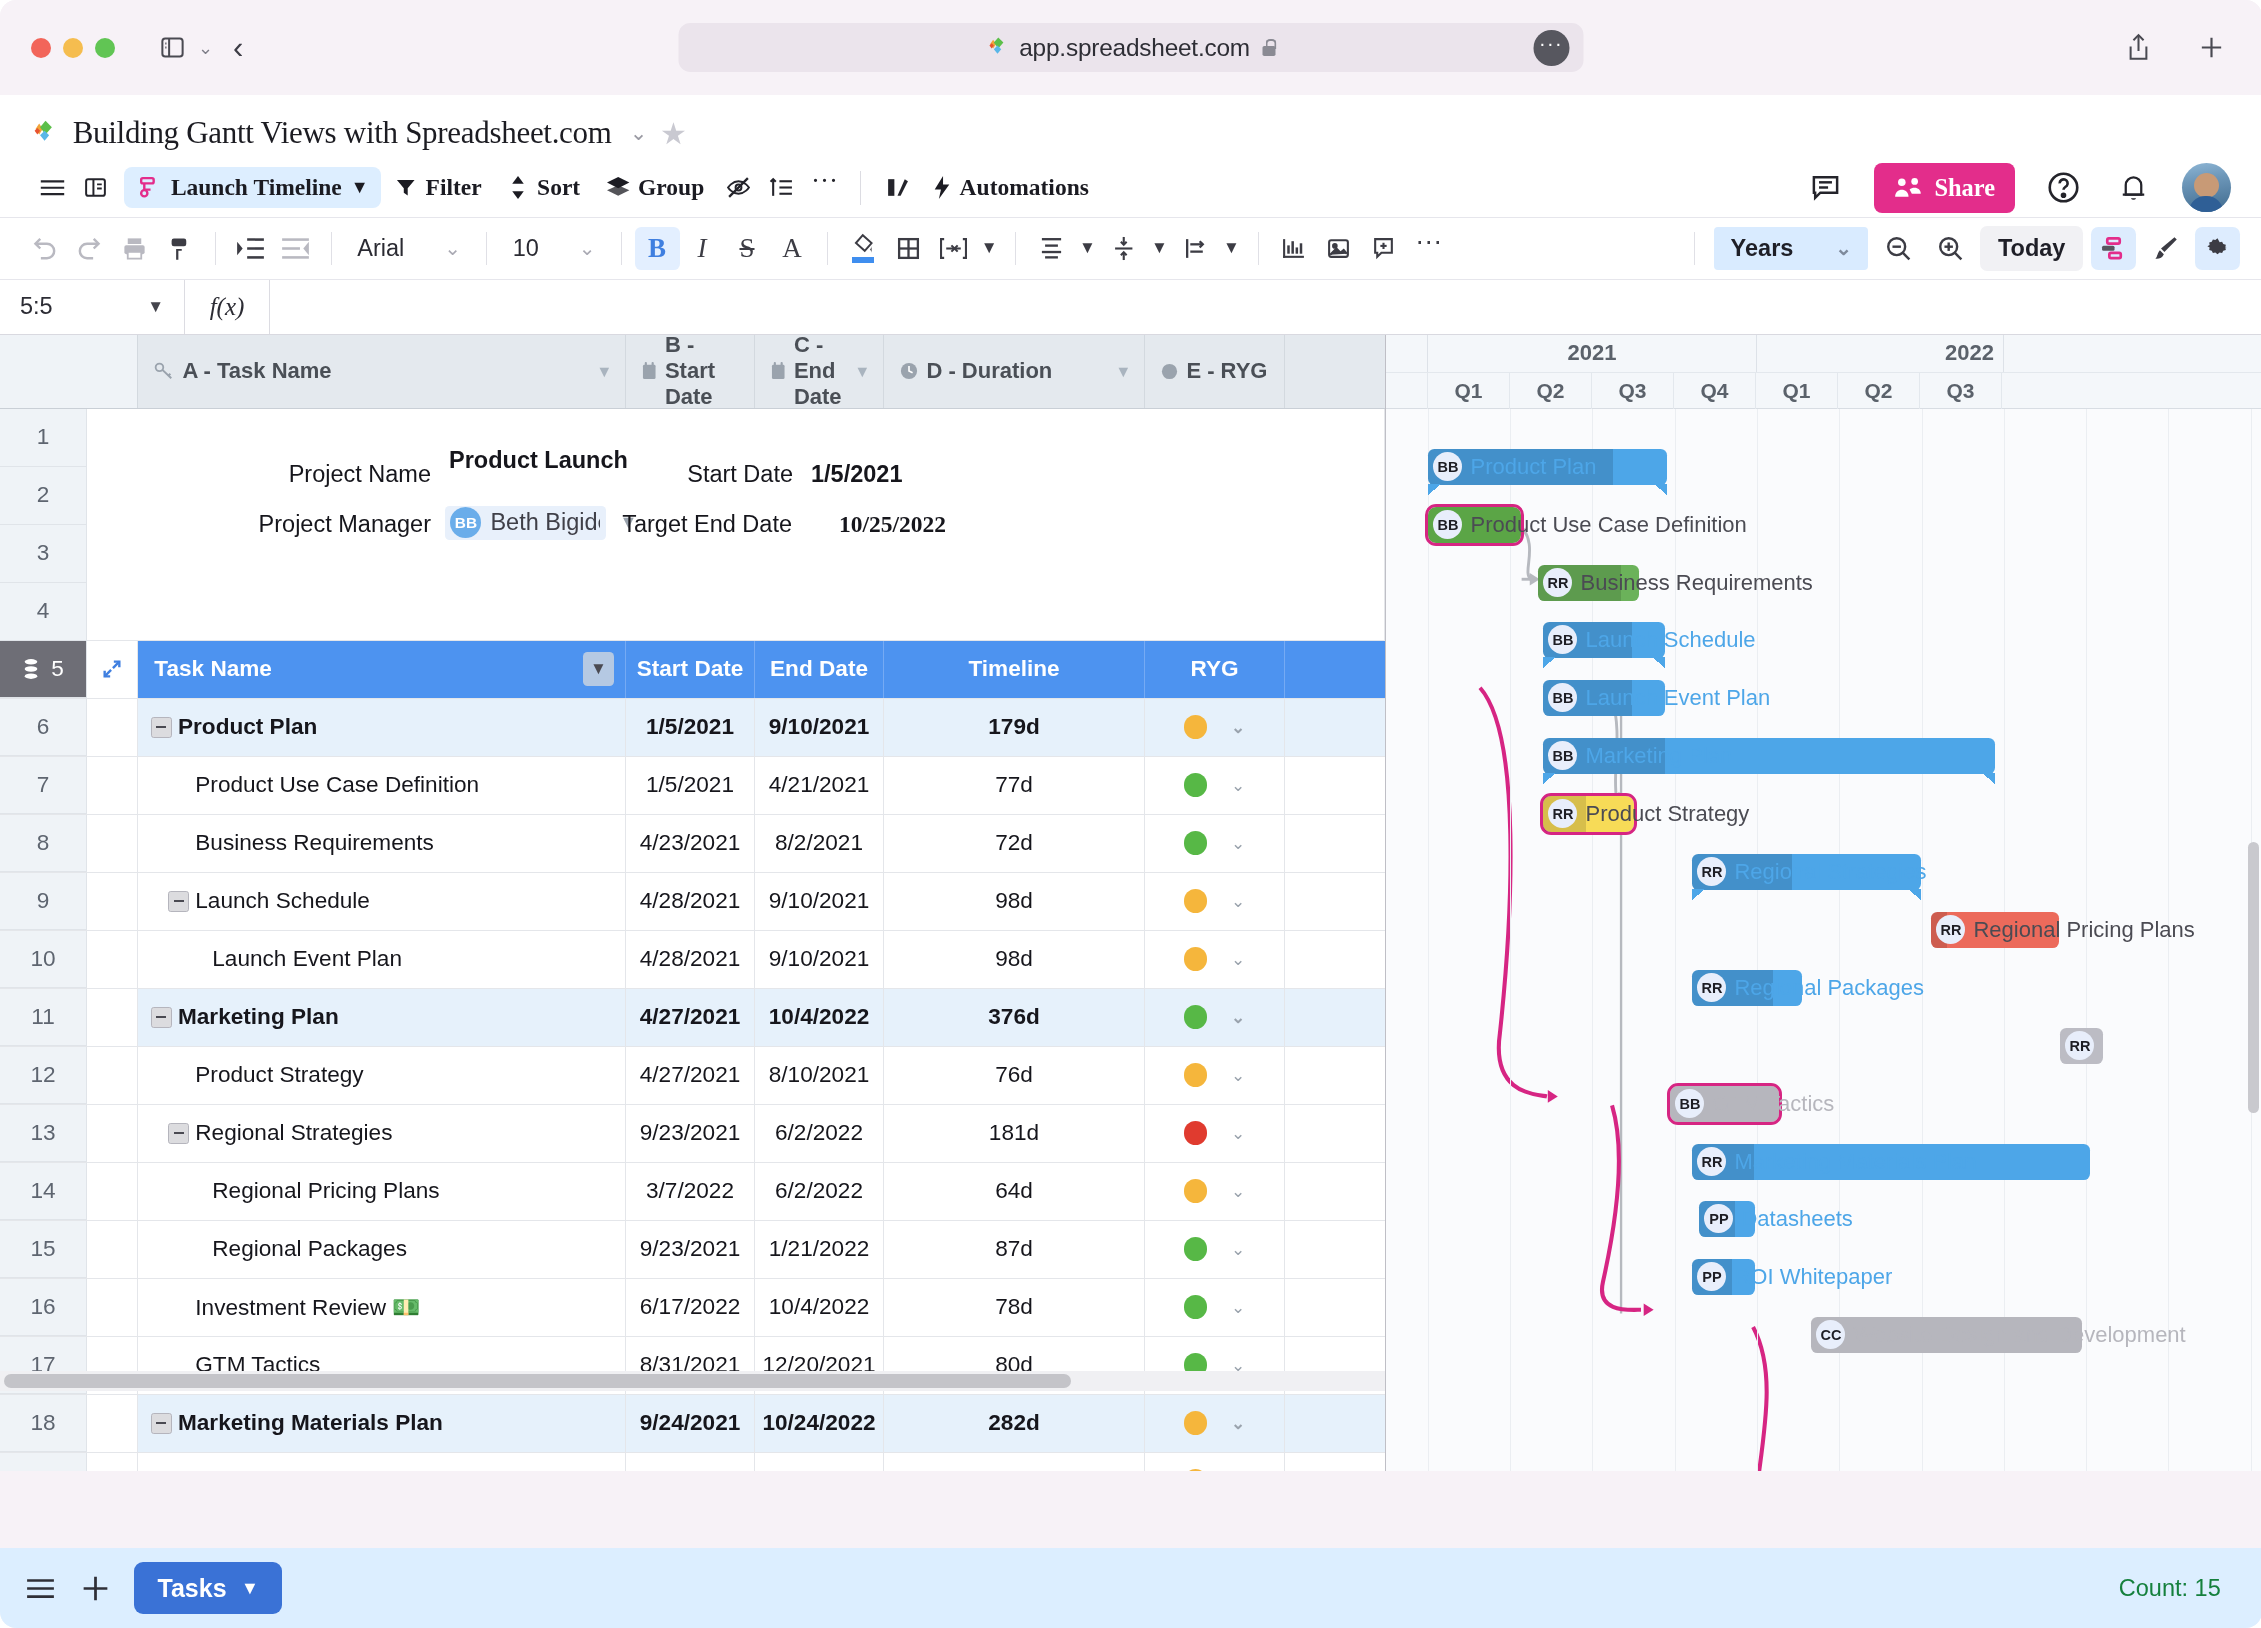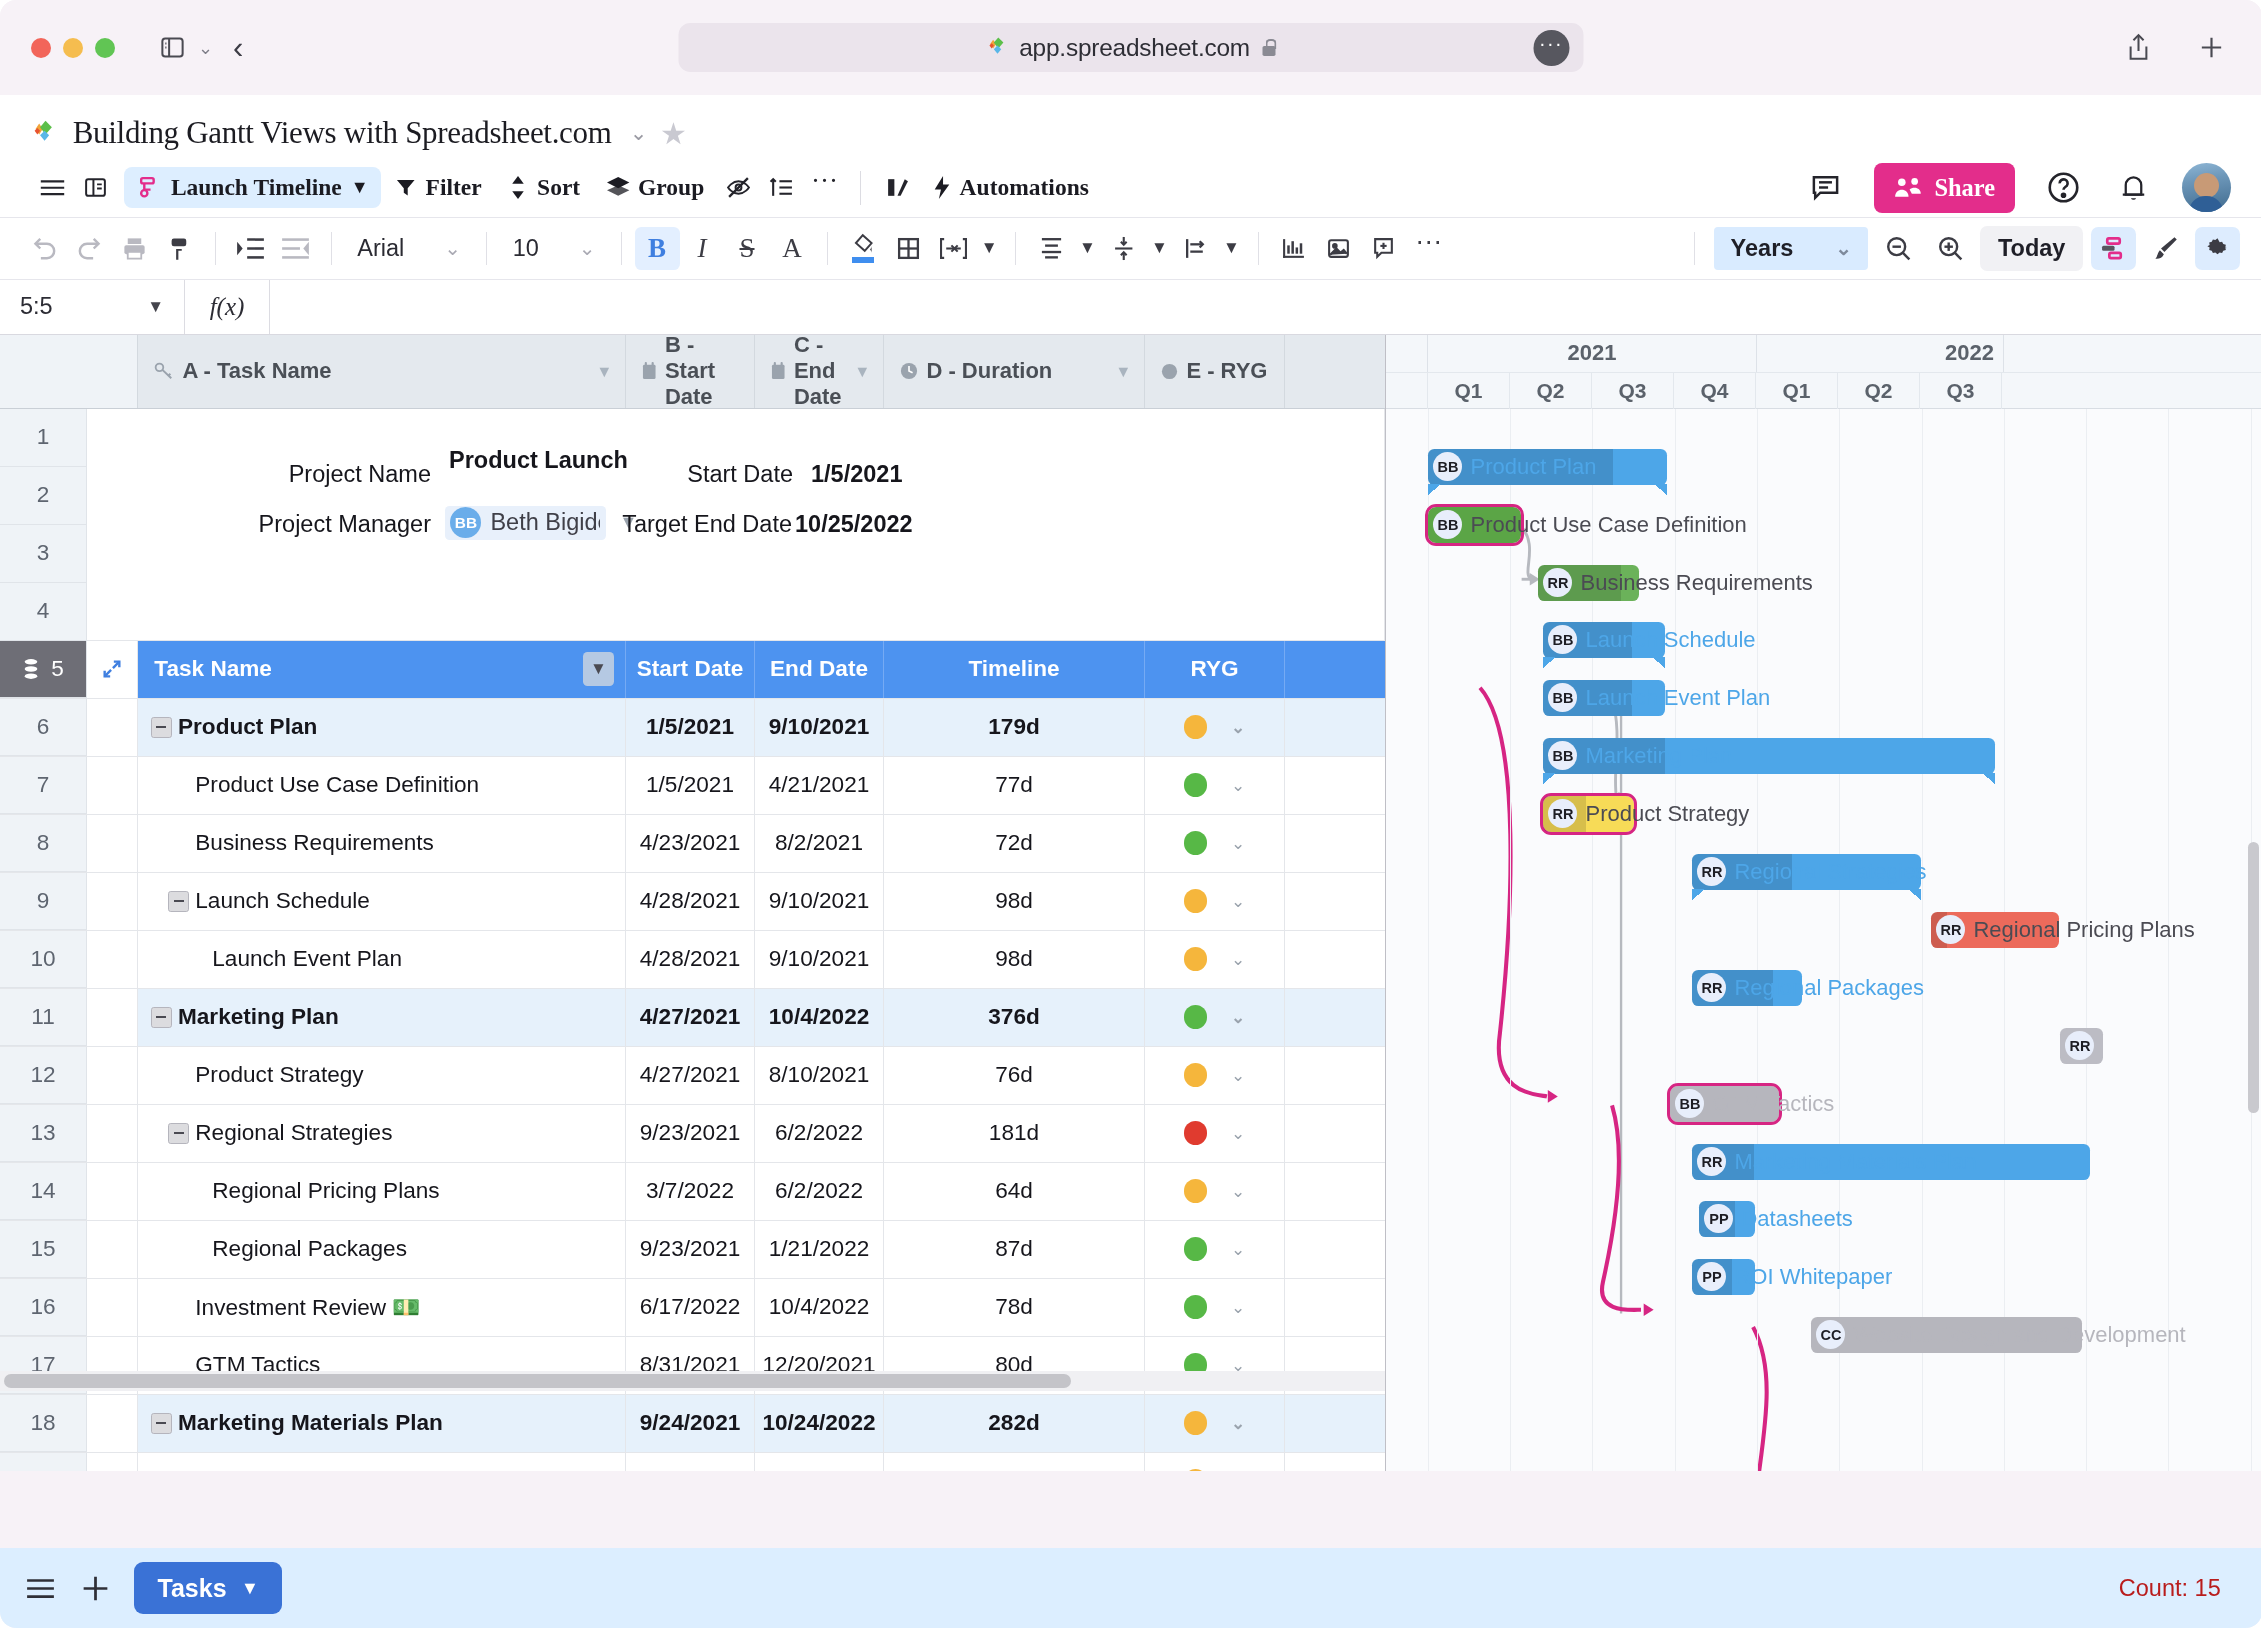--- a/index.html
+++ b/index.html
@@ -345,21 +345,21 @@
     width:2262px; height:80px;
     background:#dceeff;
     display:flex; align-items:center; padding:0 25px;
     gap: 23.5px;
   }
   .tasks-btn {
     background:#3a72d6; color:#fff; font-size:25px; font-weight:bold;
     padding:11.8px 23.5px; border-radius:9px;
     display:flex; align-items:center; gap:14.5px;
   }
-  .count-lbl { margin-left:auto; font-size:23.5px; color:#b91c1c; padding-right: 16.3px;}
+  .count-lbl { margin-left:auto; font-size:23.5px; color:#15803d; padding-right: 16.3px;}
 
   .hscroll-track {
     position:absolute; left:0; bottom:80px; width:1386px; height:20px;
     background:#f0f0f3;
   }
   .hscroll-thumb {
     position:absolute; left:3.6px; top:3.6px; width:1067px; height:13.6px;
     background:#c4c4c9; border-radius:7.2px;
   }
   .vscroll-thumb {
@@ -819,21 +819,21 @@
                 <span class="pm-av">BB</span>
                 <span class="pm-name">Beth Bigide</span>
               </span>
               <span style="color:#9aa3ad;font-size:18px;margin-left:7.2px;">▼</span>
             </div>
 
             <div class="pf lbl" style="left:507px; top:52px; width:199px;">Start Date</div>
             <div class="pf val" style="left:724px; top:52px;">1/5/2021</div>
 
             <div class="pf lbl" style="left:461px; top:102px; width:244px;">Target End Date</div>
-            <div class="pf val" style="left:708px; top:102px;">10/25/2022</div>
+            <div class="pf val" style="left:752px; top:102px;font-family:Liberation Serif, serif;">10/25/2022</div>
           </div>
         </div>
 
         <div class="grow sheet-hdr">
           <div class="rownum sel">
             <svg width="18" height="22" viewBox="0 0 20 24" fill="#fff">
               <ellipse cx="10" cy="4" rx="7" ry="3"></ellipse>
                 <ellipse cx="10" cy="12" rx="7" ry="3"></ellipse>
                 <ellipse cx="10" cy="20" rx="7" ry="3"></ellipse>
             </svg>

